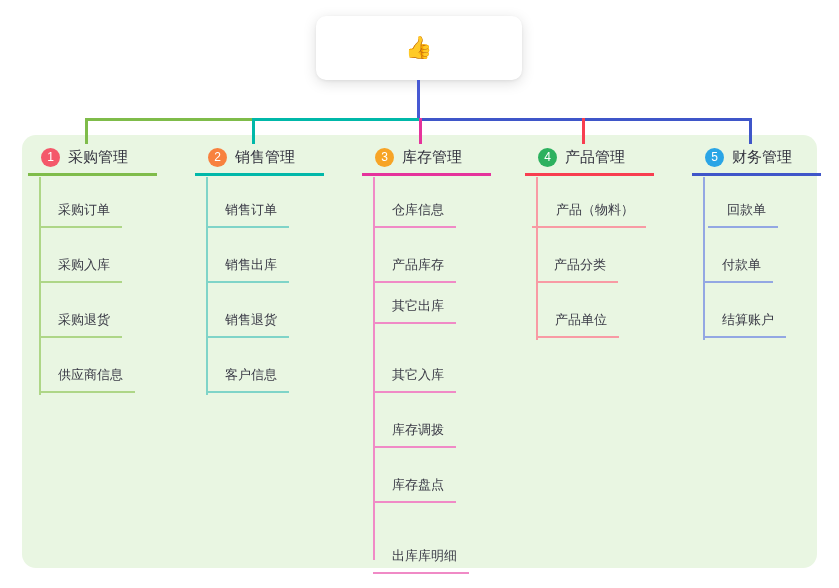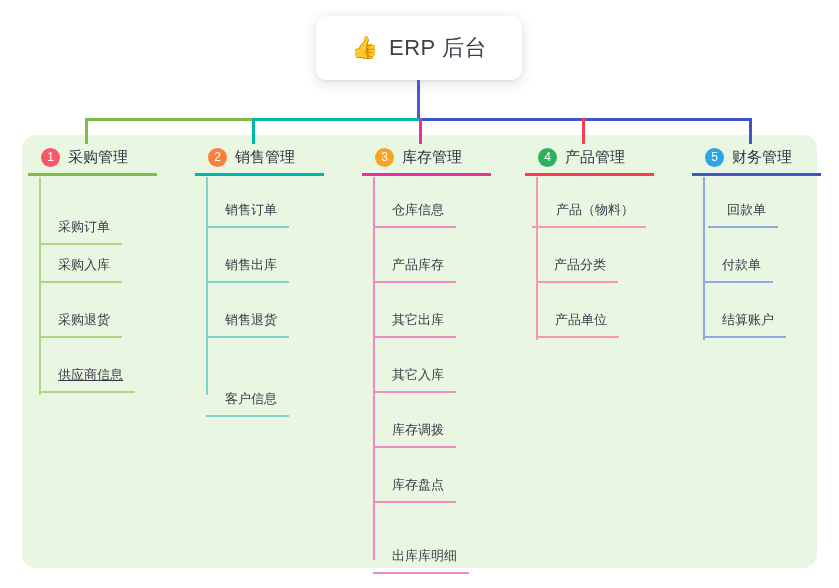--- a/index.html
+++ b/index.html
@@ -38,61 +38,60 @@
   .vline{position:absolute;width:2px;}
 </style>
 </head>
 <body>
 
 <div id="canvas">
   <div class="panel" style="background: rgb(233, 246, 226);"></div>
 
   <div class="root-card">
     <span class="root-emoji">👍</span>
-    <span>ERP 后台</span>
   </div>
 
   <div id="lines">
       <div class="line" style="left: 417px; top: 80px; width: 3px; height: 41px; background: rgb(71, 89, 211);"></div>
       <div class="line" style="left: 86px; top: 118px; width: 167px; height: 3px; background: rgb(127, 188, 74);"></div>
       <div class="line" style="left: 253px; top: 118px; width: 167px; height: 3px; background: rgb(0, 184, 169);"></div>
       <div class="line" style="left: 420px; top: 118px; width: 332px; height: 3px; background: rgb(63, 86, 201);"></div>
       <div class="line" style="left: 85px; top: 118px; width: 3px; height: 26px; background: rgb(127, 188, 74);"></div>
       <div class="line" style="left: 252px; top: 118px; width: 3px; height: 26px; background: rgb(0, 184, 169);"></div>
       <div class="line" style="left: 419px; top: 118px; width: 3px; height: 26px; background: rgb(229, 51, 156);"></div>
       <div class="line" style="left: 582px; top: 118px; width: 3px; height: 26px; background: rgb(248, 62, 80);"></div>
       <div class="line" style="left: 749px; top: 118px; width: 3px; height: 26px; background: rgb(63, 86, 201);"></div>
     </div>
   <div id="branches">
       <div class="branch-header" style="left: 28px; border-bottom: 3px solid rgb(127, 188, 74);">
         <span class="badge" style="background: rgb(244, 88, 106);">1</span>
         <span>采购管理</span>
       </div>
       <div class="vline" style="left: 39px; top: 177px; height: 218px; background: rgb(174, 214, 135);"></div>
-      <div class="child-item" style="left: 39px; top: 217px; border-bottom: 2px solid rgb(174, 214, 135);">采购订单</div>
+      <div class="child-item" style="left: 39px; top: 200px; border-bottom: 2px solid rgb(174, 214, 135);">采购订单</div>
       <div class="child-item" style="left: 39px; top: 255px; border-bottom: 2px solid rgb(174, 214, 135);">采购入库</div>
       <div class="child-item" style="left: 39px; top: 310px; border-bottom: 2px solid rgb(174, 214, 135); text-align: right;">采购退货</div>
-      <div class="child-item" style="left: 39px; top: 365px; border-bottom: 2px solid rgb(174, 214, 135); text-decoration: underline;">供应商信息</div>
+      <div class="child-item" style="left: 39px; top: 365px; border-bottom: 2px solid rgb(174, 214, 135);">供应商信息</div>
       <div class="branch-header" style="left: 195px; border-bottom: 3px solid rgb(0, 184, 169);">
         <span class="badge" style="background: rgb(248, 129, 62);">2</span>
         <span>销售管理</span>
       </div>
       <div class="vline" style="left: 206px; top: 177px; height: 218px; background: rgb(127, 212, 200);"></div>
       <div class="child-item" style="left: 206px; top: 200px; border-bottom: 2px solid rgb(127, 212, 200);">销售订单</div>
       <div class="child-item" style="left: 206px; top: 255px; border-bottom: 2px solid rgb(127, 212, 200);">销售出库</div>
       <div class="child-item" style="left: 206px; top: 310px; border-bottom: 2px solid rgb(127, 212, 200);">销售退货</div>
-      <div class="child-item" style="left: 206px; top: 365px; border-bottom: 2px solid rgb(127, 212, 200); margin-top: 24px;">客户信息</div>
+      <div class="child-item" style="left: 206px; top: 365px; border-bottom: 2px solid rgb(127, 212, 200);">客户信息</div>
       <div class="branch-header" style="left: 362px; border-bottom: 3px solid rgb(229, 51, 156);">
         <span class="badge" style="background: rgb(247, 164, 38);">3</span>
         <span>库存管理</span>
       </div>
       <div class="vline" style="left: 373px; top: 177px; height: 383px; background: rgb(240, 138, 198);"></div>
       <div class="child-item" style="left: 373px; top: 200px; border-bottom: 2px solid rgb(240, 138, 198);">仓库信息</div>
       <div class="child-item" style="left: 373px; top: 255px; border-bottom: 2px solid rgb(240, 138, 198);">产品库存</div>
-      <div class="child-item" style="left: 373px; top: 310px; border-bottom: 2px solid rgb(240, 138, 198);">其它出库</div>
+      <div class="child-item" style="left: 373px; top: 296px; border-bottom: 2px solid rgb(240, 138, 198);">其它出库</div>
       <div class="child-item" style="left: 373px; top: 365px; border-bottom: 2px solid rgb(240, 138, 198);">其它入库</div>
       <div class="child-item" style="left: 373px; top: 420px; border-bottom: 2px solid rgb(240, 138, 198);">库存调拨</div>
       <div class="child-item" style="left: 373px; top: 475px; border-bottom: 2px solid rgb(240, 138, 198);">库存盘点</div>
       <div class="child-item" style="left: 373px; top: 546px; border-bottom: 2px solid rgb(240, 138, 198); padding-left: 19px;">出库库明细</div>
       <div class="branch-header" style="left: 525px; border-bottom: 3px solid rgb(248, 62, 80);">
         <span class="badge" style="background: rgb(45, 177, 95);">4</span>
         <span>产品管理</span>
       </div>
       <div class="vline" style="left: 536px; top: 177px; height: 163px; background: rgb(248, 154, 164);"></div>
       <div class="child-item" style="left: 532px; top: 200px; border-bottom: 2px solid rgb(248, 154, 164); padding-left: 24px;">产品（物料）</div>

